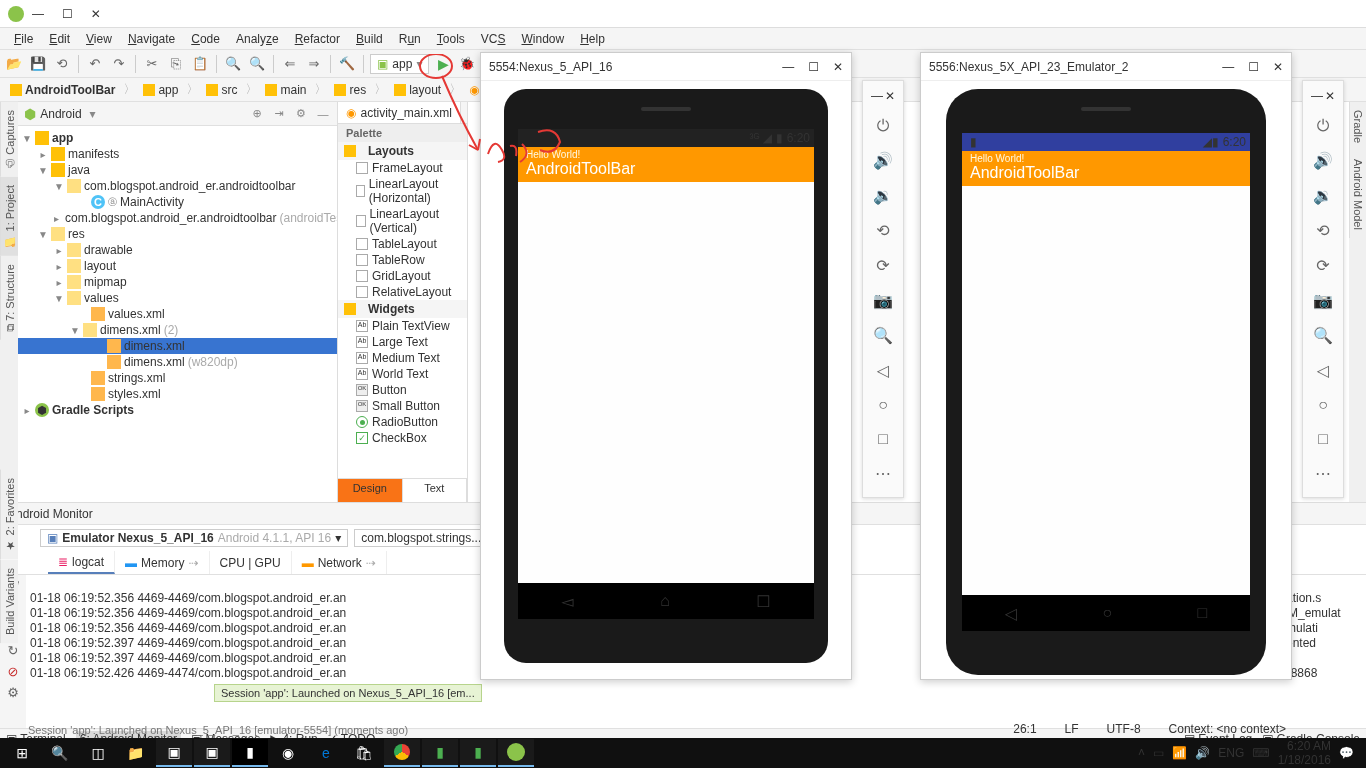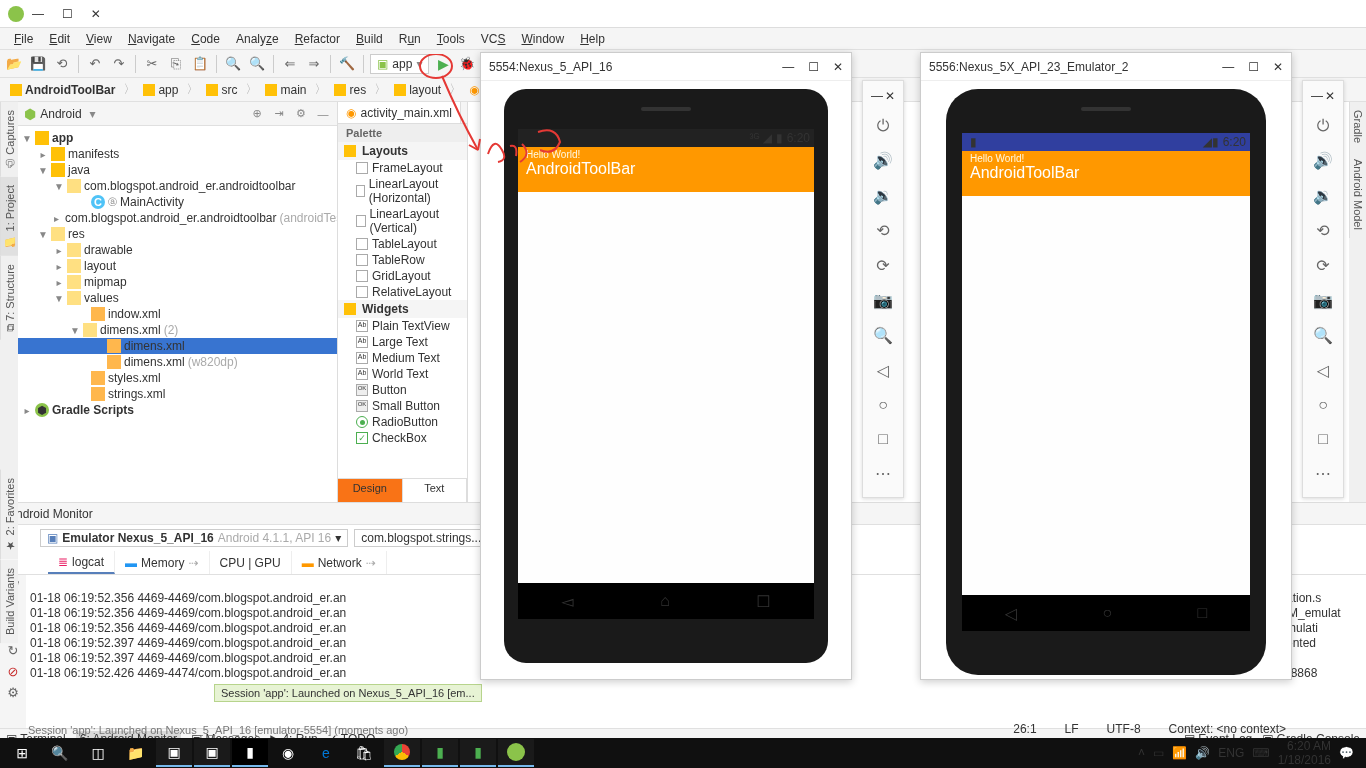--- a/index.html
+++ b/index.html
@@ -39,39 +39,39 @@
 .ico-pkg{background:#ffe082}
 .ico-class{background:#4fc3f7;border-radius:50%;color:#fff;font-weight:bold;font-size:9px}
 .ico-xml{background:#ffb74d}
 .ico-gradle{background:#8bc34a;border-radius:50%;font-size:9px}
 .gray{color:#aaa;font-size:12px}
 .editor{width:130px;background:#fff;border-right:1px solid #ddd;display:flex;flex-direction:column}
 .editor-tabs{height:22px;background:#f5f5f5;display:flex;border-bottom:1px solid #ddd}
 .editor-tab{padding:2px 8px;display:flex;align-items:center;gap:4px;background:#fff;border-right:1px solid #ddd;font-size:11px;cursor:pointer}
 .palette{flex:1;overflow:hidden;display:flex;flex-direction:column}
 .palette-hdr{background:#eee;padding:3px 8px;font-weight:bold;font-size:11px;color:#666}
-.palette-cat{background:#f5f5f5;padding:2px 6px;display:flex;align-items:center;gap:6px;font-weight:bold;font-size:11px}
+.palette-cat{background:#f5f5f5;padding:2px 6px;display:flex;align-items:center;gap:12px;font-weight:bold;font-size:11px}
 .palette-cat .ico{background:#ffc107;width:12px;height:12px}
 .palette-item{padding:1px 6px 1px 18px;display:flex;align-items:center;gap:4px;font-size:11px;cursor:pointer}
 .palette-item .pi{width:12px;height:12px;border:1px solid #aaa;display:inline-block}
 .design-text{height:24px;display:flex;border-top:1px solid #ddd}
 .design-text .dt{flex:1;text-align:center;padding:3px;cursor:pointer;background:#fff;border-right:1px solid #ddd;font-size:11px}
 .design-text .dt.active{background:#f97316}
 
 .emu{position:absolute;background:#fff;border:1px solid #ccc;box-shadow:0 2px 8px rgba(0,0,0,0.2)}
 .emu-title{height:28px;display:flex;align-items:center;padding:0 8px;background:#fff;font-size:12px;color:#555;border-bottom:1px solid #eee}
 .emu-title .wb{margin-left:auto;display:flex;gap:14px;color:#888}
 .phone{position:relative;margin:8px auto}
 .phone-body{background:#1a1a1a;border-radius:22px;padding:40px 14px 44px;position:relative}
 .phone-speaker{position:absolute;top:18px;left:50%;transform:translateX(-50%);width:50px;height:4px;background:#333;border-radius:2px}
 .phone-screen{background:#fefefe;position:relative;overflow:hidden}
 .statusbar{height:18px;display:flex;align-items:center;justify-content:flex-end;padding:0 4px;gap:4px;font-size:10px}
 .statusbar.dark{background:#222;color:#a7c7d8}
 .statusbar.blue{background:#303f9f;color:#fff}
-.app-bar{padding:2px 8px 14px}
+.app-bar{padding:2px 8px 4px}
 .app-bar.orange{background:#ff9800;color:#fff}
 .app-bar.orange2{background:#ff9800;color:#fff}
 .app-hello{font-size:10px;color:#fff8e1}
 .app-name{font-size:16px;color:#fff}
 .navbar{position:absolute;bottom:0;left:0;right:0;height:36px;background:#000;display:flex;align-items:center;justify-content:space-around;color:#ccc}
 .navbtn{font-size:16px}
 .emu-ctrl{position:absolute;background:#fafafa;border:1px solid #ddd;box-shadow:0 1px 4px rgba(0,0,0,0.15);display:flex;flex-direction:column;padding:6px 0}
 .emu-ctrl-hd{display:flex;justify-content:space-between;padding:2px 8px 6px;color:#888}
 .emu-ctrl .eb{padding:8px 10px;text-align:center;color:#666;cursor:pointer;font-size:16px}
 .bottom{height:226px;background:#fff;border-top:1px solid #ddd;display:flex;flex-direction:column}
@@ -266,21 +266,21 @@
           <span>mipmap</span>
         </div>
       <div class="tree-item" style="padding-left:36px">
           <span class="exp">▼</span>
           <span class="ico ico-pkg"></span>
           <span>values</span>
         </div>
       <div class="tree-item" style="padding-left:60px">
           <span class="exp"></span>
           <span class="ico ico-xml"></span>
-          <span>indow.xml</span>
+          <span>values.xml</span>
         </div>
       <div class="tree-item" style="padding-left:52px">
           <span class="exp">▼</span>
           <span class="ico ico-pkg"></span>
           <span>dimens.xml</span> 
           <span class="gray">(2)</span>
         </div>
       <div class="tree-item sel" style="padding-left:76px">
           <span class="exp"></span>
           <span class="ico ico-xml"></span>
@@ -288,26 +288,26 @@
         </div>
       <div class="tree-item" style="padding-left:76px">
           <span class="exp"></span>
           <span class="ico ico-xml"></span>
           <span>dimens.xml</span> 
           <span class="gray">(w820dp)</span>
         </div>
       <div class="tree-item" style="padding-left:60px">
           <span class="exp"></span>
           <span class="ico ico-xml"></span>
-          <span>styles.xml</span>
+          <span>strings.xml</span>
         </div>
       <div class="tree-item" style="padding-left:60px">
           <span class="exp"></span>
           <span class="ico ico-xml"></span>
-          <span>strings.xml</span>
+          <span>styles.xml</span>
         </div>
       <div class="tree-item" style="padding-left:4px">
           <span class="exp">▸</span>
           <span class="ico ico-gradle">⬢</span>
           <b>Gradle Scripts</b>
         </div>
     </div>
   </div>
 
   <div class="editor">

